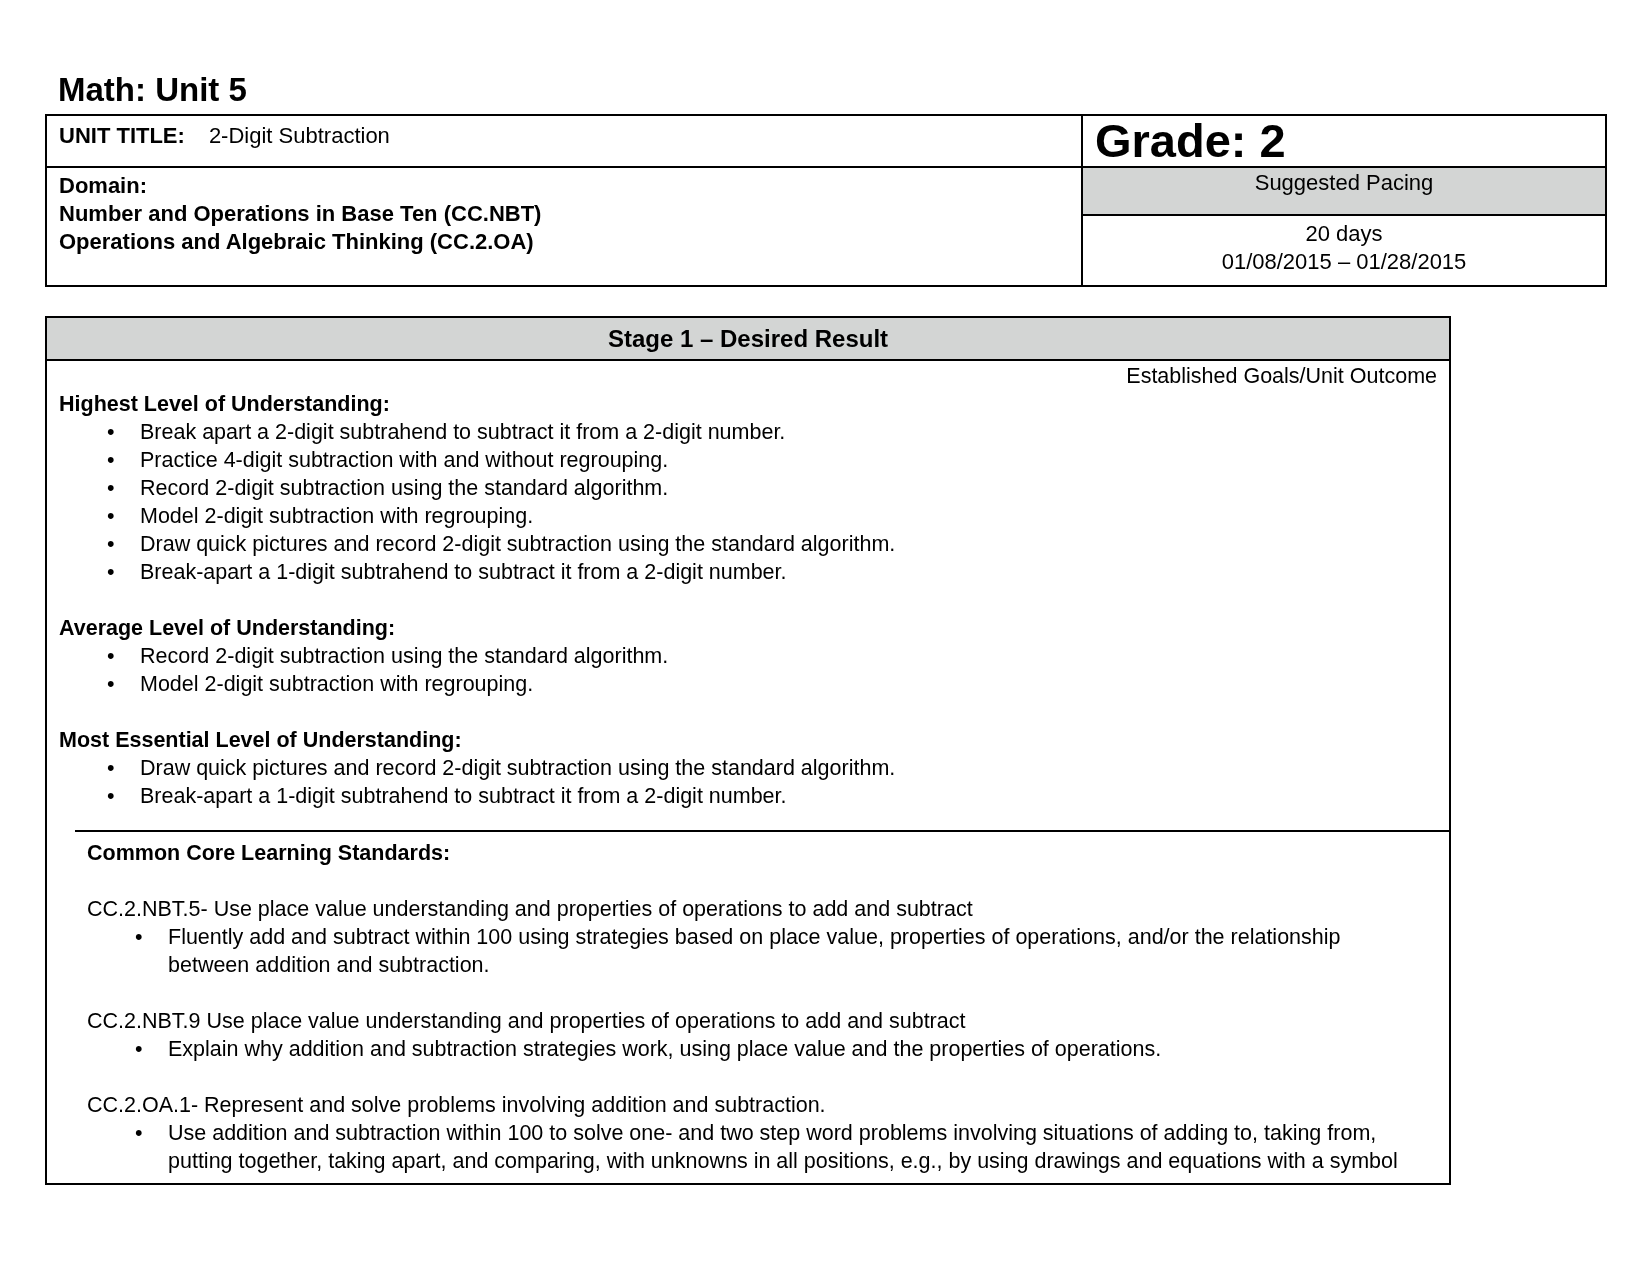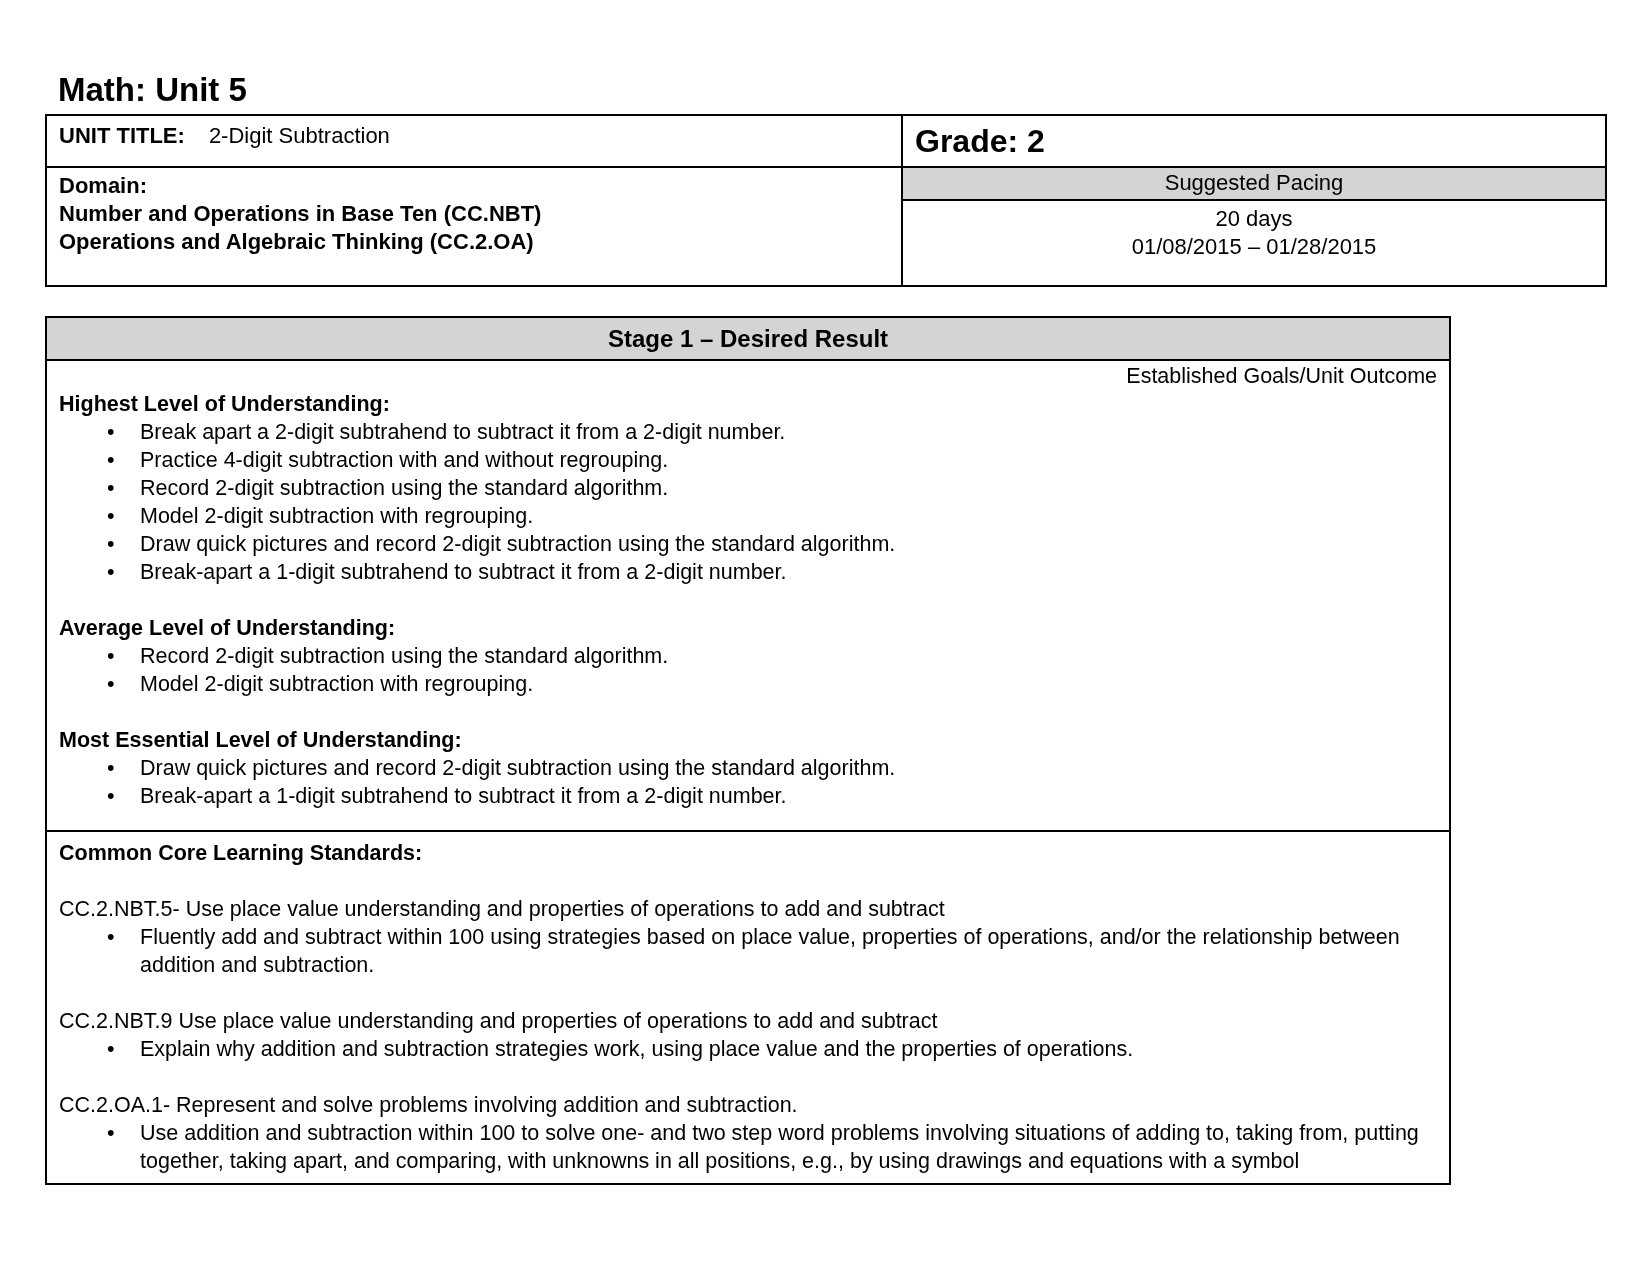--- a/index.html
+++ b/index.html
@@ -22,47 +22,47 @@
     line-height: 34px;
   }
 
   
   .top-table {
     display: flex;
     border: 2px solid #000;
     width: 1562px;
     height: 173px;
   }
-  .tt-left { width: 856px; border-right: 2px solid #000; }
+  .tt-left { width: 1036px; border-right: 2px solid #000; }
   .tt-right { flex: 1; display: flex; flex-direction: column; }
   .tt-unit-title-row {
     height: 52px;
     border-bottom: 2px solid #000;
     padding: 6px 10px 0 12px;
     font-size: 22px;
     line-height: 27px;
   }
   .tt-unit-title-row .label { font-weight: bold; }
   .tt-unit-title-row .value { margin-left: 24px; }
   .tt-domain-row {
     padding: 4px 10px 0 12px;
     font-weight: bold;
     font-size: 22px;
     line-height: 28px;
   }
   .tt-grade-row {
     height: 52px;
     border-bottom: 2px solid #000;
     padding-left: 12px;
-    font-size: 32px;
+    font-size: 47px;
     font-weight: bold;
     line-height: 50px;
   }
   .tt-pacing-header {
-    height: 33px;
+    height: 48px;
     border-bottom: 2px solid #000;
     background: #d3d5d4;
     text-align: center;
     font-size: 22px;
     line-height: 30px;
   }
   .tt-pacing-body {
     flex: 1;
     text-align: center;
     padding-top: 4px;
@@ -110,20 +110,21 @@
   ul.bullets li::before {
     content: "\2022";
     position: absolute;
     left: 48px;
     top: 0;
     font-size: 21.5px;
   }
   .stage-standards {
     border-top: 2px solid #000;
     padding: 7px 24px 8px 12px;
+    margin-left: 28px;
   }
   .standards-heading { font-weight: bold; line-height: 28px; }
   .std { margin-top: 28px; }
   .std-title { font-weight: normal; line-height: 28px; }
 </style>
 </head>
 <body>
 
 <div class="content">
 

